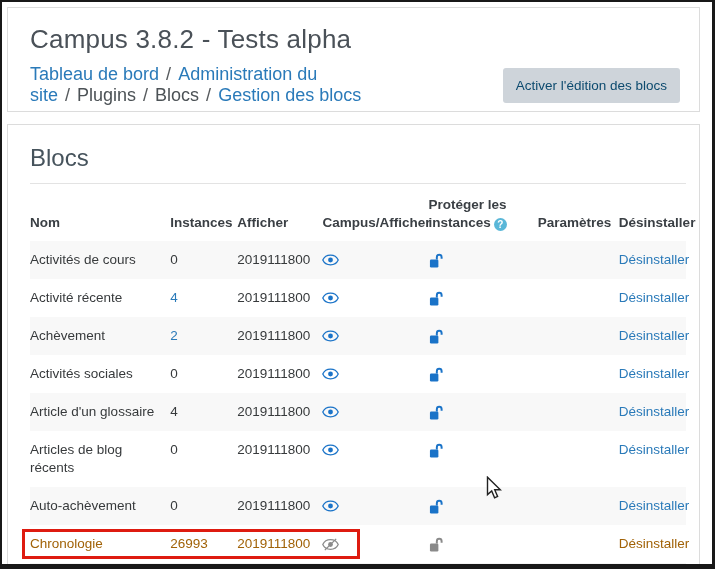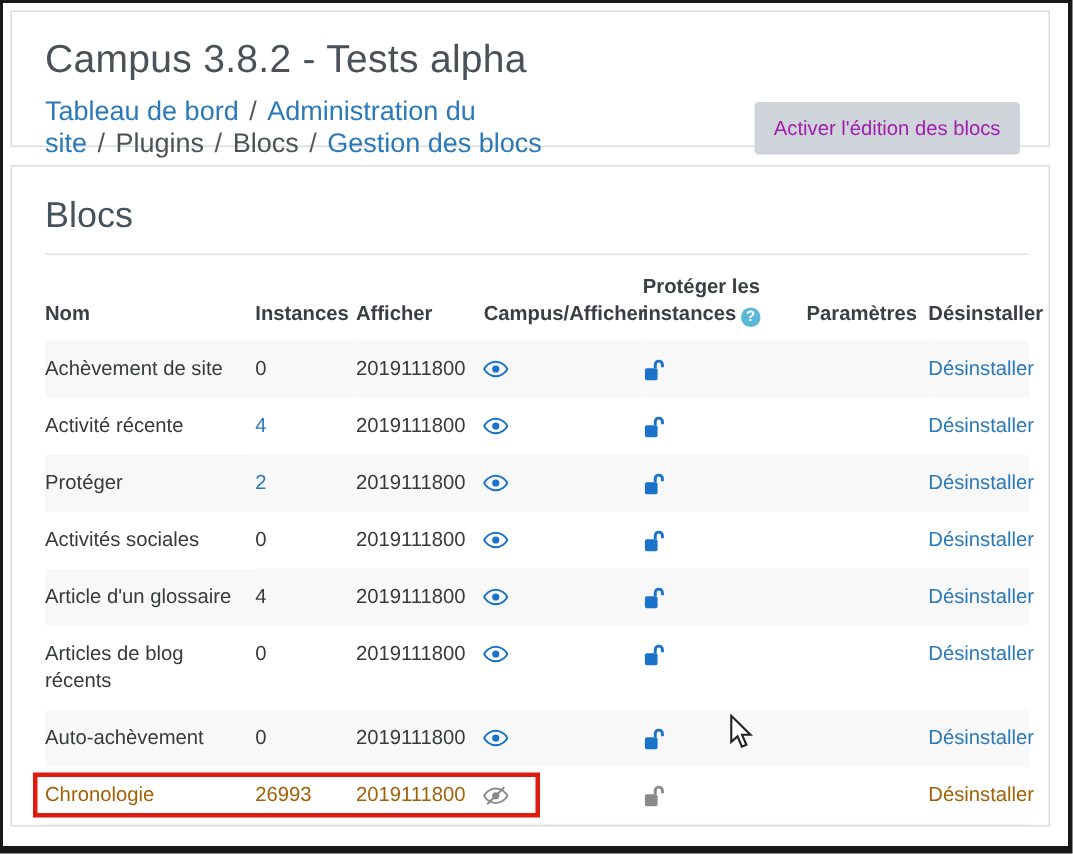--- a/index.html
+++ b/index.html
@@ -14,42 +14,42 @@
     position: relative;
     font-family: "Liberation Sans", sans-serif;
     color: #373a3c;
   }
   .card {
     background: #fff;
     border: 1px solid #dcdcdc;
     margin: 0 12px 0 5px;
     padding: 0 16px 0 22px;
   }
-  .card-header { margin-top: 5px; height: 91px; }
+  .card-header { margin-top: 5px; height: 105px; }
   .card-main   { margin-top: 12px; height: 441px; overflow: hidden; }
 
   .page-title {
     margin: 16px 0 0 0;
     font-size: 26px;
     font-weight: 300;
     color: #4a5158;
     letter-spacing: 0.2px;
   }
   .header-row {
     display: flex;
     justify-content: space-between;
     align-items: center;
     margin-top: 9px;
   }
   .breadcrumb { font-size: 18px; color: #4c5256; }
   .bc-item.link { color: #2a7ab9; cursor: pointer; }
   .bc-sep { margin: 0 7px; color: #55595c; }
   .edit-button {
     background: #ced4da;
-    color: #a21caf;
+    color: #0c4a6e;
     border: none;
     border-radius: 3px;
     font-size: 13.5px;
     font-family: "Liberation Sans", sans-serif;
     padding: 10px 13px;
     margin-right: 3px;
     cursor: pointer;
     white-space: nowrap;
   }
 
@@ -168,21 +168,21 @@
           <th><span>Instances</span></th>
           <th><span>Afficher</span></th>
           <th><span>Campus/Afficher</span></th>
           <th><span>Protéger les instances</span><span class="help-icon">?</span></th>
           <th><span>Paramètres</span></th>
           <th><span>Désinstaller</span></th>
         </tr>
     </thead>
     <tbody>
         <tr class="stripe">
-          <td class="name-cell"><span>Achèvement de site</span></td>
+          <td class="name-cell"><span>Activités de cours</span></td>
           <td><span>0</span></td>
           <td><span>2019111800</span></td>
           <td><span class="icon-btn"><svg width="17" height="12" viewBox="0 0 24 16">
     <path d="M12 1.2 C6.4 1.2 2.4 5.2 1.1 8 c1.3 2.8 5.3 6.8 10.9 6.8 s9.6-4 10.9-6.8 C21.6 5.2 17.6 1.2 12 1.2 Z" fill="none" stroke="currentColor" stroke-width="1.8"></path>
     <circle cx="12" cy="8" r="3.4" fill="currentColor"></circle>
   </svg></span></td>
           <td><span class="icon-btn"><svg width="15" height="15" viewBox="0 0 15 16">
     <rect x="0.5" y="7" width="9" height="8.5" rx="1.3" fill="currentColor"></rect>
     <path d="M6.8 7 L6.8 4.4 A3.6 3.6 0 0 1 14 4.4 L14 6.2 L11.9 6.2 L11.9 4.4 A1.5 1.5 0 0 0 8.9 4.4 L8.9 7 Z" fill="currentColor"></path>
   </svg></span></td>
@@ -198,21 +198,21 @@
     <circle cx="12" cy="8" r="3.4" fill="currentColor"></circle>
   </svg></span></td>
           <td><span class="icon-btn"><svg width="15" height="15" viewBox="0 0 15 16">
     <rect x="0.5" y="7" width="9" height="8.5" rx="1.3" fill="currentColor"></rect>
     <path d="M6.8 7 L6.8 4.4 A3.6 3.6 0 0 1 14 4.4 L14 6.2 L11.9 6.2 L11.9 4.4 A1.5 1.5 0 0 0 8.9 4.4 L8.9 7 Z" fill="currentColor"></path>
   </svg></span></td>
           <td></td>
           <td><span class="link">Désinstaller</span></td>
         </tr>
         <tr class="stripe">
-          <td class="name-cell"><span>Protéger</span></td>
+          <td class="name-cell"><span>Achèvement</span></td>
           <td><span class="link">2</span></td>
           <td><span>2019111800</span></td>
           <td><span class="icon-btn"><svg width="17" height="12" viewBox="0 0 24 16">
     <path d="M12 1.2 C6.4 1.2 2.4 5.2 1.1 8 c1.3 2.8 5.3 6.8 10.9 6.8 s9.6-4 10.9-6.8 C21.6 5.2 17.6 1.2 12 1.2 Z" fill="none" stroke="currentColor" stroke-width="1.8"></path>
     <circle cx="12" cy="8" r="3.4" fill="currentColor"></circle>
   </svg></span></td>
           <td><span class="icon-btn"><svg width="15" height="15" viewBox="0 0 15 16">
     <rect x="0.5" y="7" width="9" height="8.5" rx="1.3" fill="currentColor"></rect>
     <path d="M6.8 7 L6.8 4.4 A3.6 3.6 0 0 1 14 4.4 L14 6.2 L11.9 6.2 L11.9 4.4 A1.5 1.5 0 0 0 8.9 4.4 L8.9 7 Z" fill="currentColor"></path>
   </svg></span></td>

